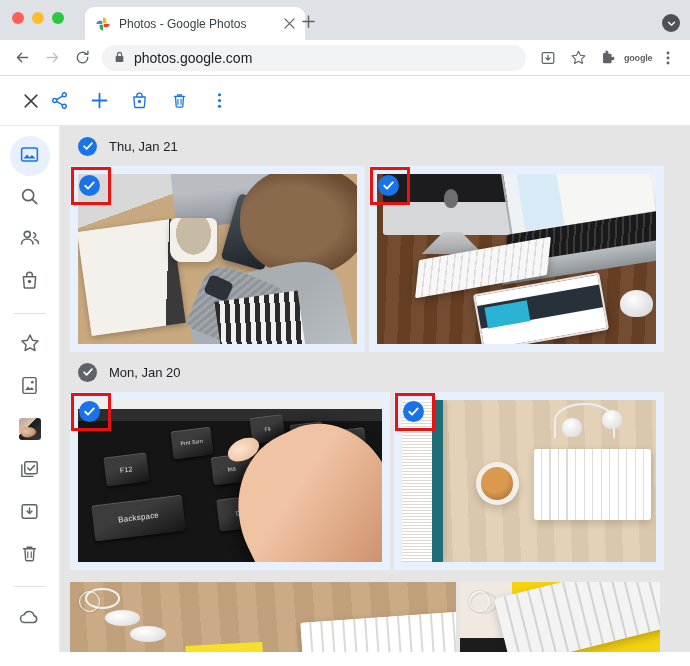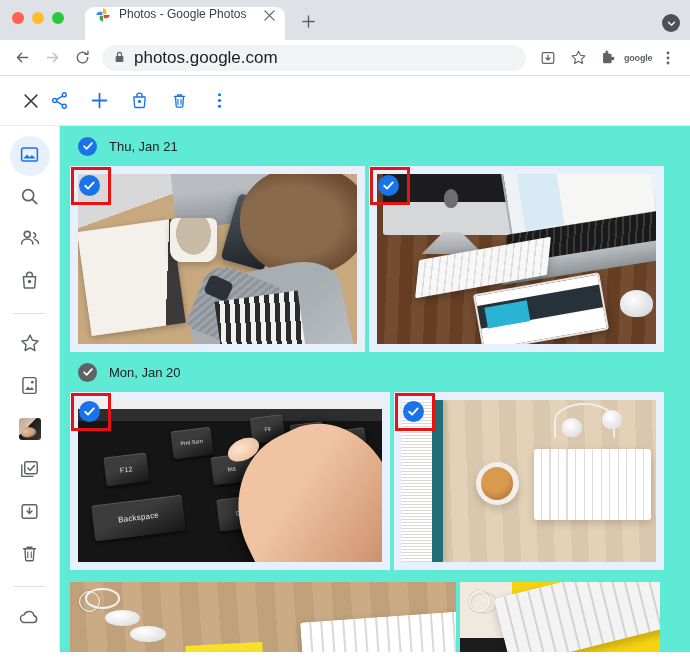--- a/index.html
+++ b/index.html
@@ -39,25 +39,26 @@
   }
   .dot { width: 12px; height: 12px; border-radius: 50%; }
   .dot.red { background: #ff5f57; }
   .dot.yellow { background: #febc2e; }
   .dot.green { background: #28c840; }
 
   .tab {
     position: absolute;
     left: 85px;
     bottom: 0;
-    width: 200px;
+    width: 220px;
     height: 33px;
     background: #ffffff;
     border-radius: 9px 9px 0 0;
     display: flex;
+    align-items: center;
     padding: 0 8px 0 10px;
     gap: 8px;
   }
   .tab-favicon { width: 16px; height: 16px; flex: 0 0 16px; position: relative; }
   .tab-title {
     font-size: 12px;
     color: #3c4043;
     white-space: nowrap;
     overflow: hidden;
     text-overflow: ellipsis;
@@ -109,21 +110,21 @@
     height: 26px;
     background: #f1f3f4;
     border-radius: 13px;
     display: flex;
     align-items: center;
     padding: 0 12px;
     gap: 9px;
     margin: 0 6px 0 4px;
   }
   .omnibox .url {
-    font-size: 17px;
+    font-size: 14px;
     color: #202124;
     white-space: nowrap;
   }
   .ext-alphr {
     font-size: 9px;
     font-weight: bold;
     color: #5f6368;
     letter-spacing: -0.2px;
     width: 28px;
     text-align: center;
@@ -203,21 +204,21 @@
     width: 32px;
     height: 1px;
     background: #e0e0e0;
     margin: 9px 0;
     flex: 0 0 1px;
   }
 
   
   .content {
     flex: 1;
-    background: #5eead4;
+    background: #e5e5e5;
     overflow: hidden;
     position: relative;
     padding: 0 0 0 10px;
   }
 
   .date-row {
     display: flex;
     align-items: center;
     gap: 12px;
     height: 40px;

